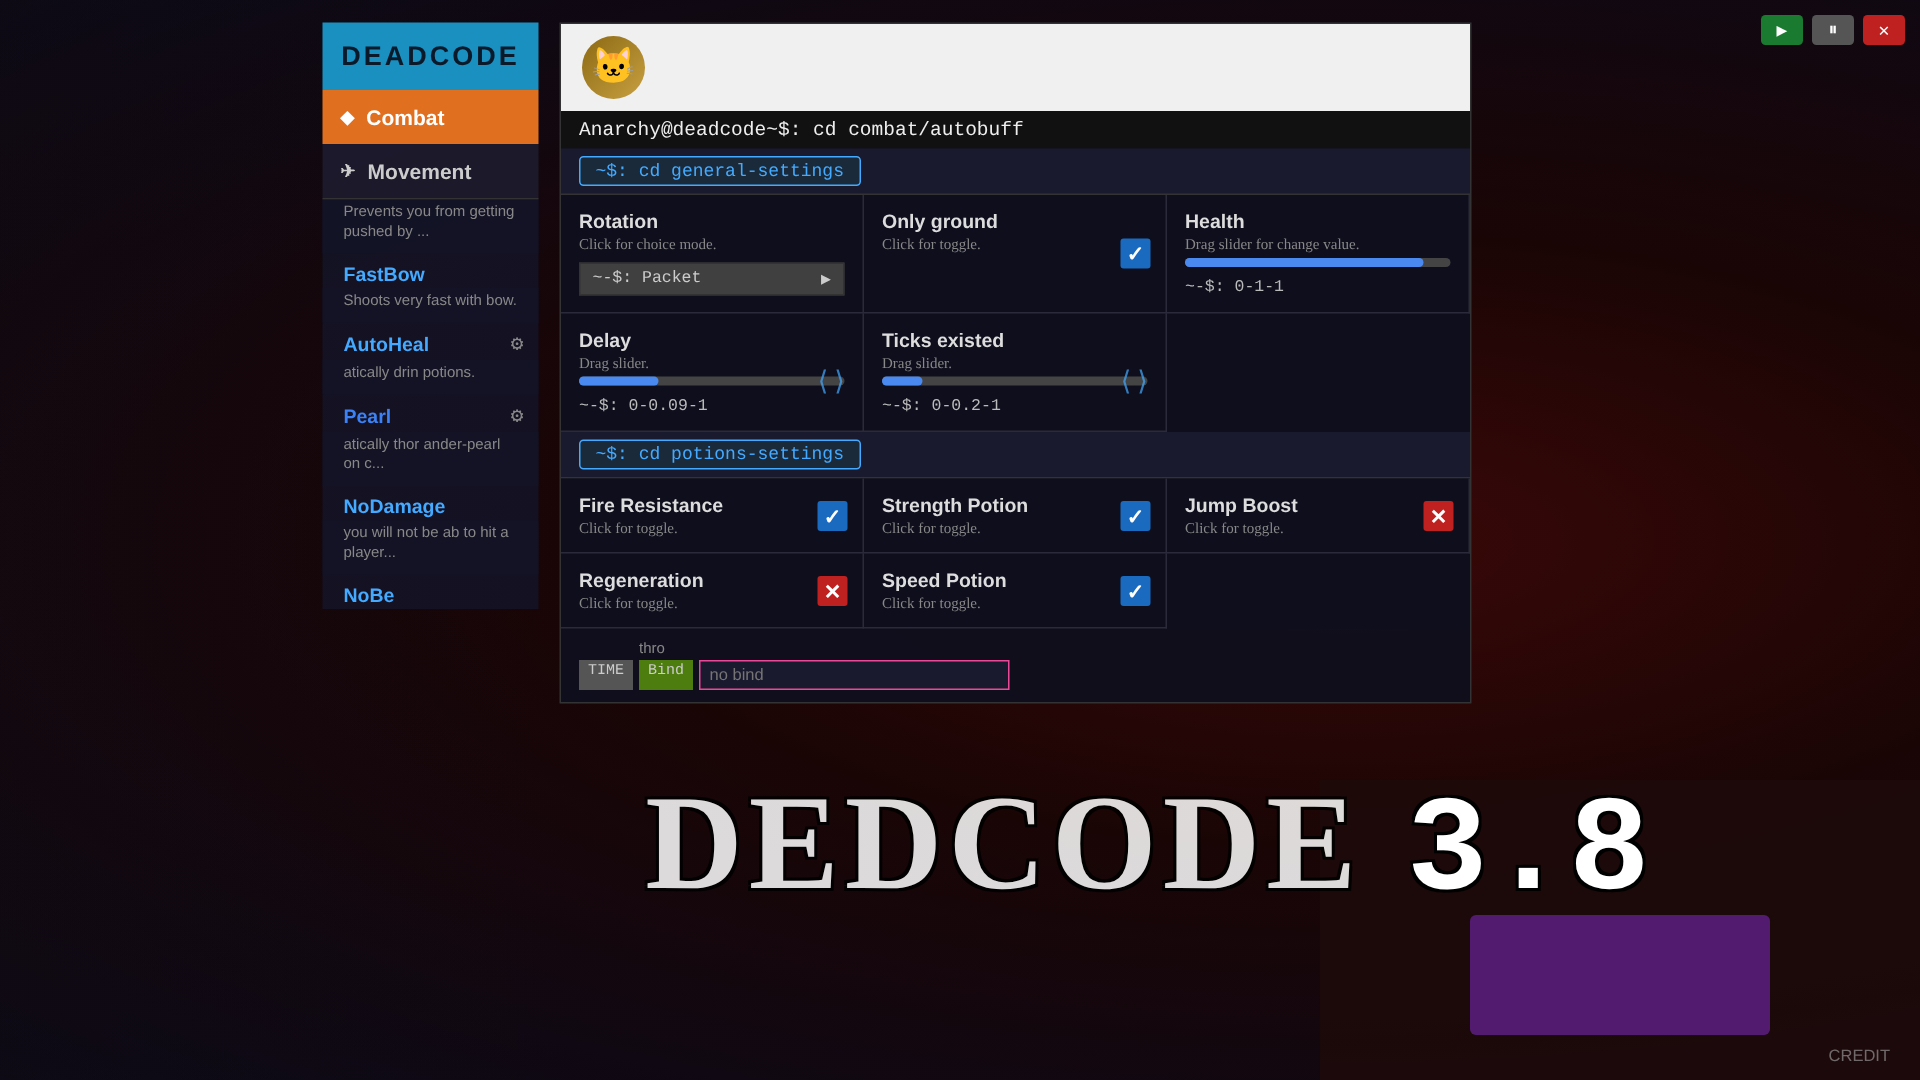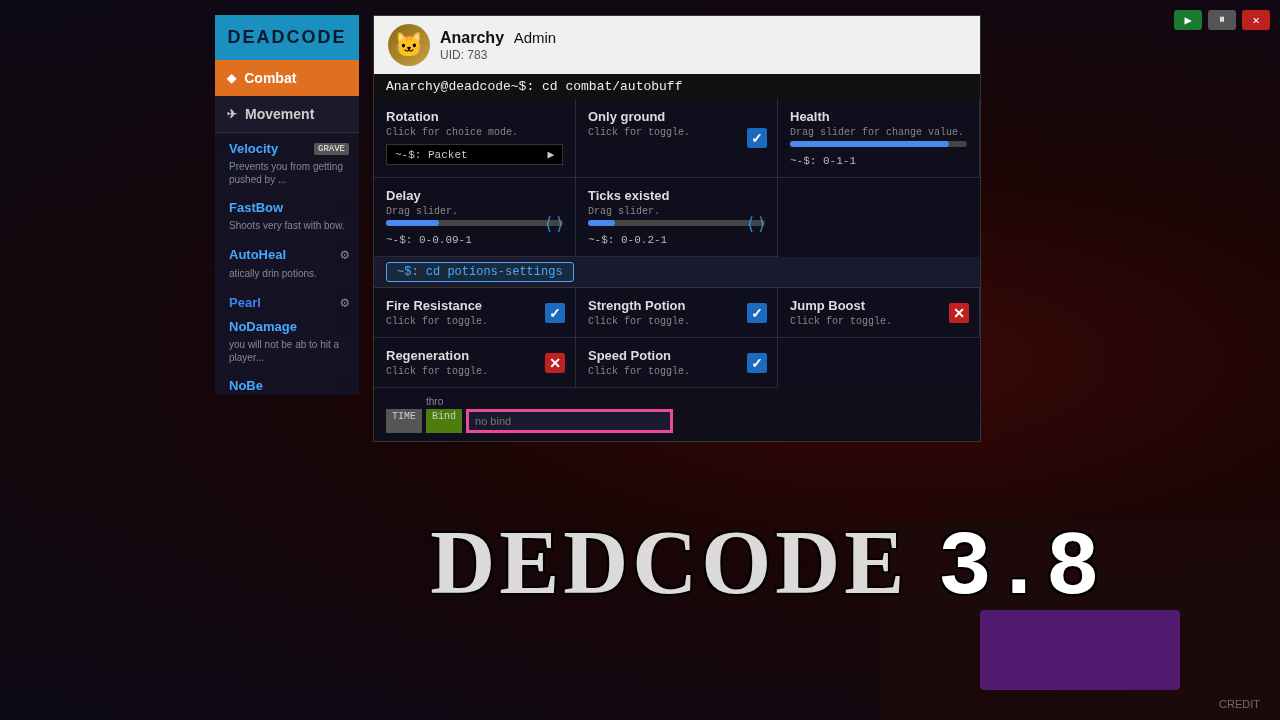--- a/index.html
+++ b/index.html
@@ -210,21 +210,21 @@
     }
     .setting-name {
       color: #ddd;
       font-size: 13px;
       font-family: sans-serif;
       font-weight: 600;
     }
     .setting-desc {
       color: #888;
       font-size: 10px;
-      font-family: Liberation Mono, monospace;
+      font-family: Liberation Serif, serif;
     }
     .setting-value {
       color: #bbb;
       font-size: 11px;
       font-family: 'Courier New', monospace;
       margin-top: 2px;
     }
 
     .toggle-btn {
       position: absolute;
@@ -279,21 +279,21 @@
       top: 45%;
       color: #4af;
       font-size: 18px;
       opacity: 0.7;
     }
 
     
     .dropdown-row {
       display: flex;
       align-items: center;
-      background: #000000;
+      background: #404040;
       border: 1px solid #333;
       padding: 3px 8px;
       margin-top: 3px;
       color: #ccc;
       font-size: 11px;
       justify-content: space-between;
       cursor: pointer;
     }
 
     
@@ -303,21 +303,21 @@
       grid-template-columns: 1fr 1fr;
       gap: 8px;
     }
     .other-cell {
       display: flex;
       flex-direction: column;
       gap: 2px;
     }
     .other-input {
       background: #1a1a2e;
-      border: 3px solid #ec4899;
+      border: 1px solid #ec4899;
       color: #ccc;
       font-size: 11px;
       padding: 3px 6px;
       width: 100%;
     }
 
     
     .corner-text {
       position: absolute;
       bottom: 10px;
@@ -400,65 +400,57 @@
     <span class="item-icon">◆</span>
     <span>Combat</span>
   </div>
 
   <div class="sidebar-item inactive">
     <span class="item-icon">✈</span>
     <span>Movement</span>
   </div>
 
   <div style="background:rgba(20,20,40,0.85); border-top:1px solid #333;">
-    <div style="display:flex;align-items:center;padding:8px 10px 2px 14px;">
-      <span style="color:#4af;font-size:13px;font-family:sans-serif;font-weight:700;flex:1;">Velocity</span>
-      <span class="badge-grave">GRAVE</span>
-    </div>
     <div class="sidebar-item-desc">Prevents you from getting pushed by ...</div>
 
     <div style="padding:6px 10px 2px 14px;color:#4af;font-size:13px;font-family:sans-serif;font-weight:700;">FastBow</div>
     <div class="sidebar-item-desc">Shoots very fast with bow.</div>
 
     <div style="display:flex;align-items:center;padding:6px 10px 2px 14px;">
       <span style="color:#4af;font-size:13px;font-family:sans-serif;font-weight:700;flex:1;">AutoHeal</span>
       <span style="color:#888;font-size:14px;cursor:pointer;">⚙</span>
     </div>
     <div class="sidebar-item-desc">atically drin potions.</div>
 
     <div style="display:flex;align-items:center;padding:6px 10px 2px 14px;">
       <span style="color:#3b82f6;font-size:13px;font-family:sans-serif;font-weight:700;flex:1;">Pearl</span>
       <span style="color:#888;font-size:14px;cursor:pointer;">⚙</span>
     </div>
+    <div class="sidebar-item-desc">atically thor ander-pearl on c...</div>
 
     <div style="padding:6px 10px 2px 14px;color:#4af;font-size:13px;font-family:sans-serif;font-weight:700;">NoDamage</div>
     <div class="sidebar-item-desc">you will not be ab to hit a player...</div>
 
     <div style="padding:6px 10px 2px 14px;color:#4af;font-size:13px;font-family:sans-serif;font-weight:700;">NoBe</div>
   </div>
 </div>
 
 <div class="content-panel">
 
   <div class="user-header">
     <div class="avatar">
       <span style="font-size:24px;">🐱</span>
     </div>
-    <div>
-      <div>
-        <span class="user-name-bold">Anarchy</span>
-        <span class="user-role"> </span>
-        <span class="user-role">Admin</span>
-      </div>
-      <div class="user-uid">UID: 783</div>
-    </div>
   </div>
 
   <div class="terminal-line">Anarchy@deadcode~$: cd combat/autobuff</div>
 
+  <div class="terminal-section">
+    <span class="terminal-section-label">~$: cd general-settings</span>
+  </div>
 
   <div class="settings-grid">
 
     <div class="setting-cell">
       <span class="setting-name">Rotation</span>
       <span class="setting-desc">Click for choice mode.</span>
       <div class="dropdown-row">
         <span>~-$: Packet</span>
         <span>▶</span>
       </div>

